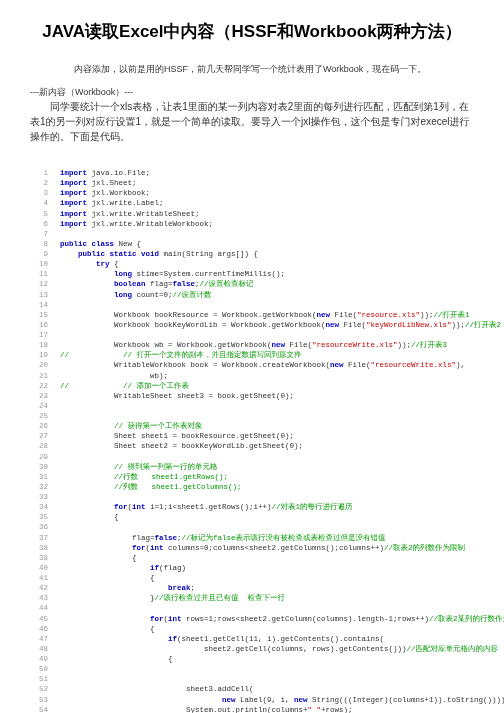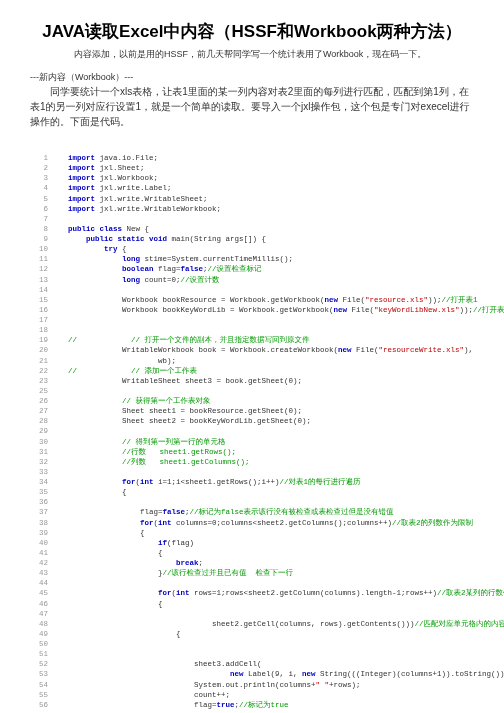--- a/index.html
+++ b/index.html
@@ -8,21 +8,21 @@
   background: #fff;
   padding: 20px 30px;
   width: 504px;
   font-size: 9px;
   color: #333;
 }
 .title {
   font-size: 17px;
   font-weight: bold;
   text-align: center;
-  margin-bottom: 5px;
+  margin-bottom: 20px;
   color: #000;
 }
 .intro {
   font-size: 9px;
   color: #333;
   margin-bottom: 10px;
   margin-left: 44px;
 }
 .subheading {
   font-size: 9px;
@@ -45,21 +45,21 @@
   white-space: pre;
 }
 .lineno {
   color: #999;
   width: 18px;
   text-align: right;
   flex-shrink: 0;
   user-select: none;
 }
 .code {
-  padding-left: 20px;
+  padding-left: 12px;
 }
 .kw { color: #0000c0; font-weight: bold; }
 .str { color: #c00000; }
 .comment { color: #009900; text-align: center; }
 </style>
 </head>
 <body>
 
 <h1 class="title">JAVA读取Excel中内容（HSSF和Workbook两种方法）</h1>
 <p class="intro">内容添加，以前是用的HSSF，前几天帮同学写一个统计表用了Workbook，现在码一下。</p>
@@ -77,26 +77,27 @@
     <div class="line"><span class="lineno">8</span><span class="code"><span class="kw">public class</span> New {</span></div>
     <div class="line"><span class="lineno">9</span><span class="code">    <span class="kw">public static void</span> main(String args[]) {</span></div>
     <div class="line"><span class="lineno">10</span><span class="code">        <span class="kw">try</span> {</span></div>
     <div class="line"><span class="lineno">11</span><span class="code">            <span class="kw">long</span> stime=System.currentTimeMillis();</span></div>
     <div class="line"><span class="lineno">12</span><span class="code">            <span class="kw">boolean</span> flag=<span class="kw">false</span>;<span class="comment">//设置检查标记</span></span></div>
     <div class="line"><span class="lineno">13</span><span class="code">            <span class="kw">long</span> count=0;<span class="comment">//设置计数</span></span></div>
     <div class="line"><span class="lineno">14</span><span class="code"></span></div>
     <div class="line"><span class="lineno">15</span><span class="code">            Workbook bookResource = Workbook.getWorkbook(<span class="kw">new</span> File(<span class="str">"resource.xls"</span>));<span class="comment">//打开表1</span></span></div>
     <div class="line"><span class="lineno">16</span><span class="code">            Workbook bookKeyWordLib = Workbook.getWorkbook(<span class="kw">new</span> File(<span class="str">"keyWordLibNew.xls"</span>));<span class="comment">//打开表2</span></span></div>
     <div class="line"><span class="lineno">17</span><span class="code"></span></div>
-    <div class="line"><span class="lineno">18</span></div>
+    <div class="line"><span class="lineno">18</span><span class="code">            Workbook wb = Workbook.getWorkbook(<span class="kw">new</span> File(<span class="str">"resourceWrite.xls"</span>));<span class="comment">//打开表3</span></span></div>
     <div class="line"><span class="lineno">19</span><span class="code"><span class="comment">//</span>            <span class="comment">// 打开一个文件的副本，并且指定数据写回到原文件</span></span></div>
     <div class="line"><span class="lineno">20</span><span class="code">            WritableWorkbook book = Workbook.createWorkbook(<span class="kw">new</span> File(<span class="str">"resourceWrite.xls"</span>),</span></div>
     <div class="line"><span class="lineno">21</span><span class="code">                    wb);</span></div>
     <div class="line"><span class="lineno">22</span><span class="code"><span class="comment">//</span>            <span class="comment">// 添加一个工作表</span></span></div>
     <div class="line"><span class="lineno">23</span><span class="code">            WritableSheet sheet3 = book.getSheet(0);</span></div>
+    <div class="line"><span class="lineno">24</span><span class="code"></span></div>
     <div class="line"><span class="lineno">25</span><span class="code"></span></div>
     <div class="line"><span class="lineno">26</span><span class="code">            <span class="comment">// 获得第一个工作表对象</span></span></div>
     <div class="line"><span class="lineno">27</span><span class="code">            Sheet sheet1 = bookResource.getSheet(0);</span></div>
     <div class="line"><span class="lineno">28</span><span class="code">            Sheet sheet2 = bookKeyWordLib.getSheet(0);</span></div>
     <div class="line"><span class="lineno">29</span><span class="code"></span></div>
     <div class="line"><span class="lineno">30</span><span class="code">            <span class="comment">// 得到第一列第一行的单元格</span></span></div>
     <div class="line"><span class="lineno">31</span><span class="code">            <span class="comment">//行数   sheet1.getRows();</span></span></div>
     <div class="line"><span class="lineno">32</span><span class="code">            <span class="comment">//列数   sheet1.getColumns();</span></span></div>
     <div class="line"><span class="lineno">33</span><span class="code"></span></div>
     <div class="line"><span class="lineno">34</span><span class="code">            <span class="kw">for</span>(<span class="kw">int</span> i=1;i&lt;sheet1.getRows();i++)<span class="comment">//对表1的每行进行遍历</span></span></div>
@@ -105,21 +106,21 @@
     <div class="line"><span class="lineno">37</span><span class="code">                flag=<span class="kw">false</span>;<span class="comment">//标记为false表示该行没有被检查或表检查过但是没有错值</span></span></div>
     <div class="line"><span class="lineno">38</span><span class="code">                <span class="kw">for</span>(<span class="kw">int</span> columns=0;columns&lt;sheet2.getColumns();columns++)<span class="comment">//取表2的列数作为限制</span></span></div>
     <div class="line"><span class="lineno">39</span><span class="code">                {</span></div>
     <div class="line"><span class="lineno">40</span><span class="code">                    <span class="kw">if</span>(flag)</span></div>
     <div class="line"><span class="lineno">41</span><span class="code">                    {</span></div>
     <div class="line"><span class="lineno">42</span><span class="code">                        <span class="kw">break</span>;</span></div>
     <div class="line"><span class="lineno">43</span><span class="code">                    }<span class="comment">//该行检查过并且已有值  检查下一行</span></span></div>
     <div class="line"><span class="lineno">44</span><span class="code"></span></div>
     <div class="line"><span class="lineno">45</span><span class="code">                    <span class="kw">for</span>(<span class="kw">int</span> rows=1;rows&lt;sheet2.getColumn(columns).length-1;rows++)<span class="comment">//取表2某列的行数作为限制条件</span></span></div>
     <div class="line"><span class="lineno">46</span><span class="code">                    {</span></div>
-    <div class="line"><span class="lineno">47</span></div>
+    <div class="line"><span class="lineno">47</span><span class="code">                        <span class="kw">if</span>(sheet1.getCell(11, i).getContents().contains(</span></div>
     <div class="line"><span class="lineno">48</span><span class="code">                                sheet2.getCell(columns, rows).getContents()))<span class="comment">//匹配对应单元格内的内容</span></span></div>
     <div class="line"><span class="lineno">49</span><span class="code">                        {</span></div>
     <div class="line"><span class="lineno">50</span><span class="code"></span></div>
     <div class="line"><span class="lineno">51</span><span class="code"></span></div>
     <div class="line"><span class="lineno">52</span><span class="code">                            sheet3.addCell(</span></div>
     <div class="line"><span class="lineno">53</span><span class="code">                                    <span class="kw">new</span> Label(9, i, <span class="kw">new</span> String(((Integer)(columns+1)).toString())));<span class="comment">//设置对应单元格内容</span></span></div>
     <div class="line"><span class="lineno">54</span><span class="code">                            System.out.println(columns+<span class="str">" "</span>+rows);</span></div>
     <div class="line"><span class="lineno">55</span><span class="code">                            count++;</span></div>
     <div class="line"><span class="lineno">56</span><span class="code">                            flag=<span class="kw">true</span>;<span class="comment">//标记为true</span></span></div>
   </div>

